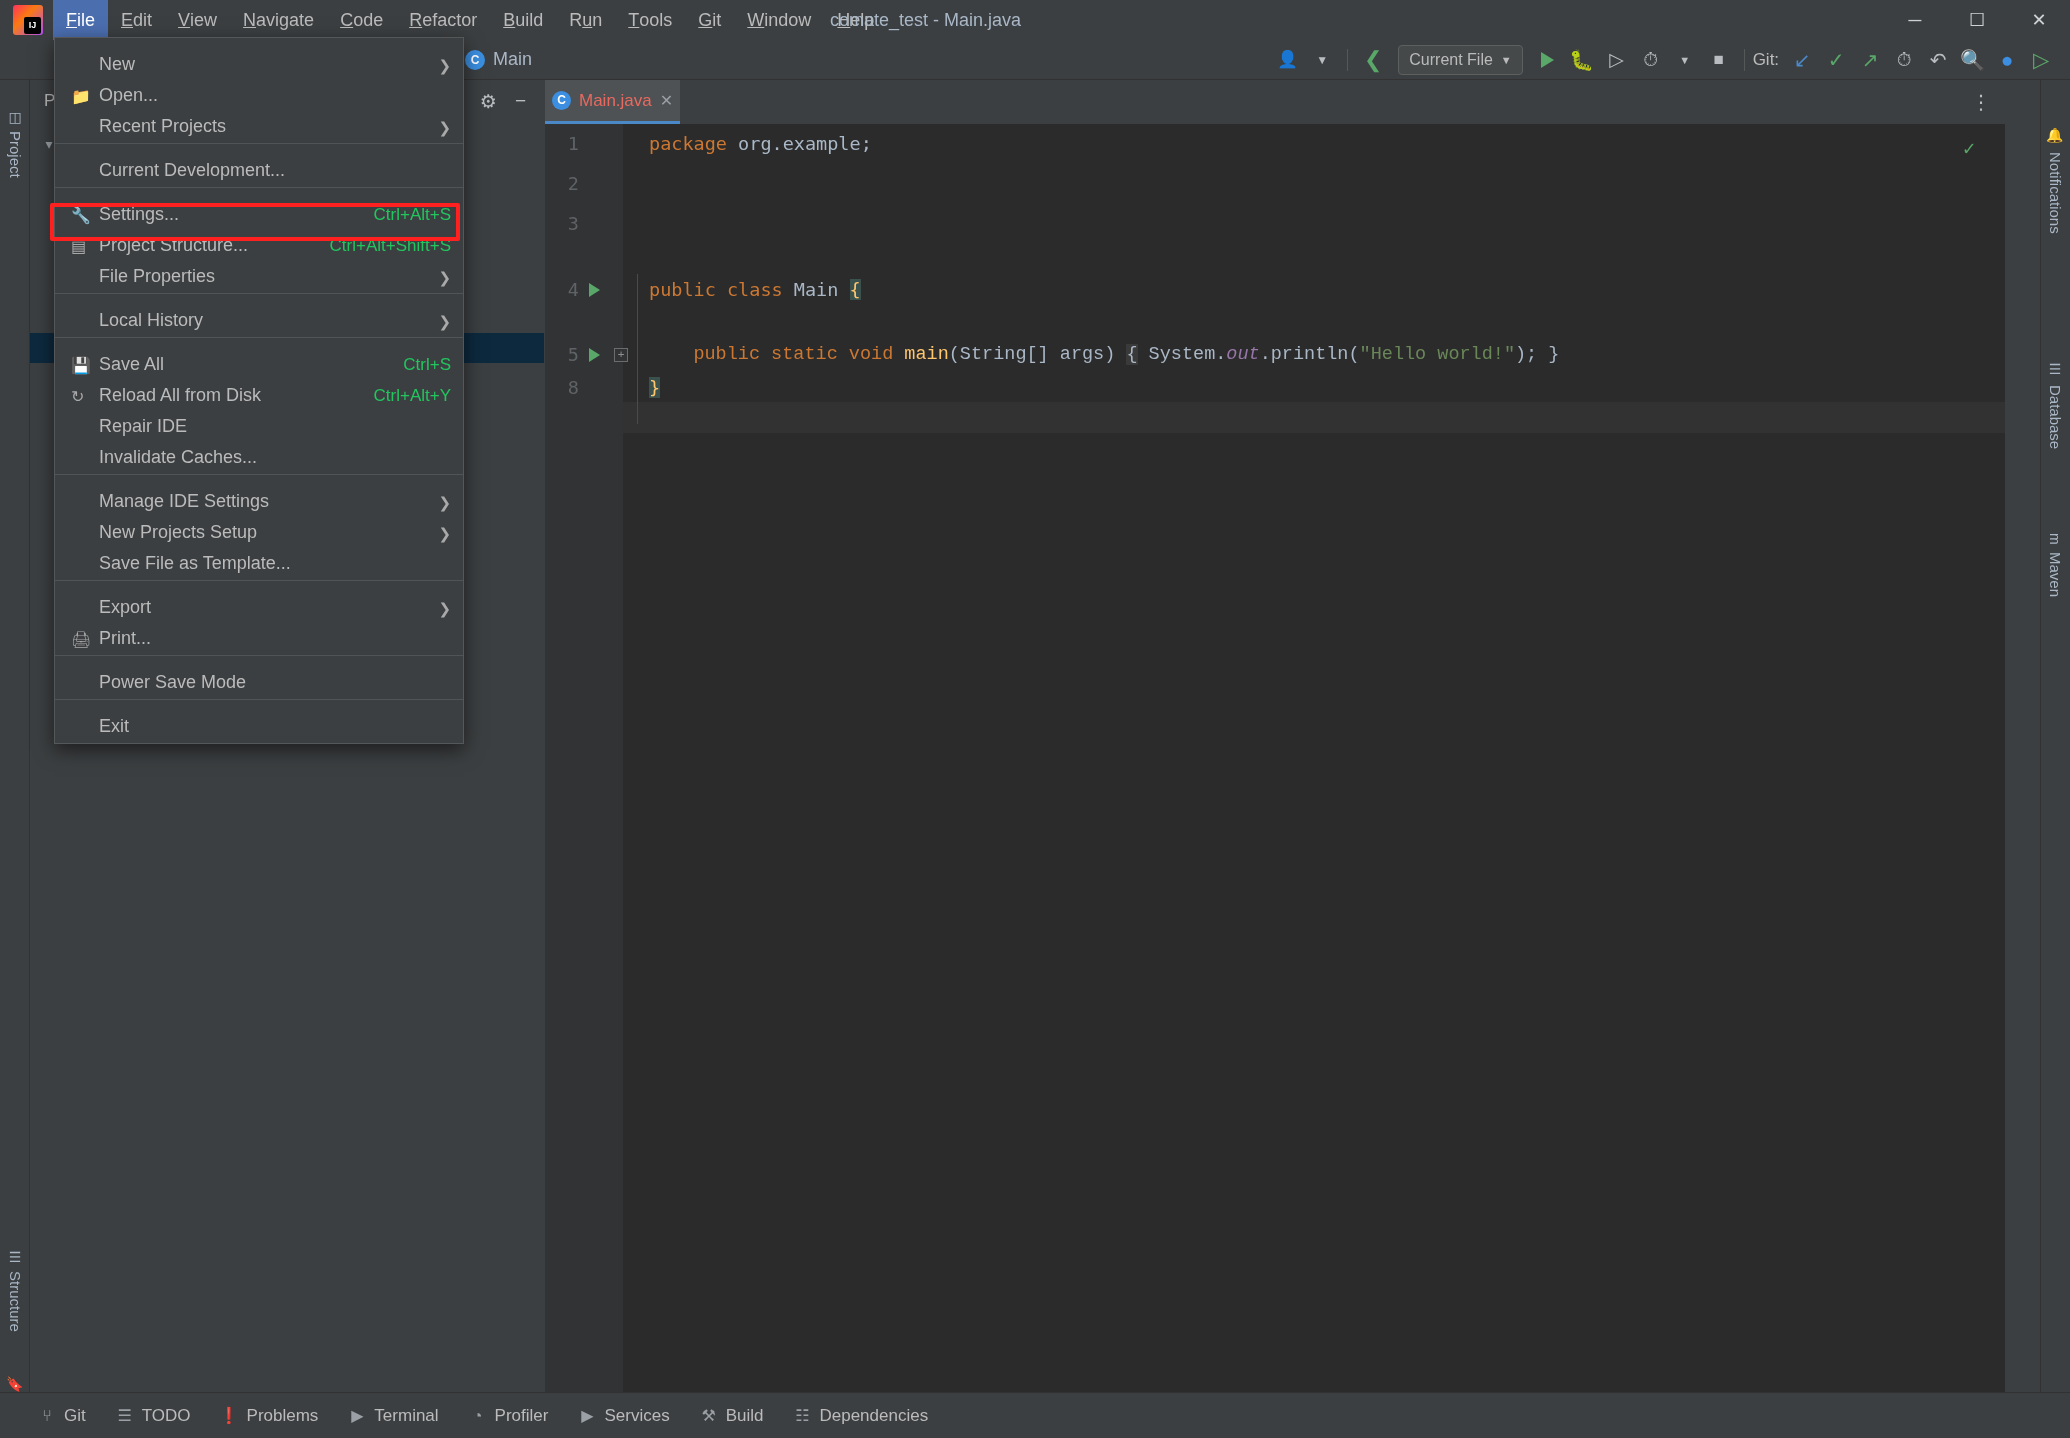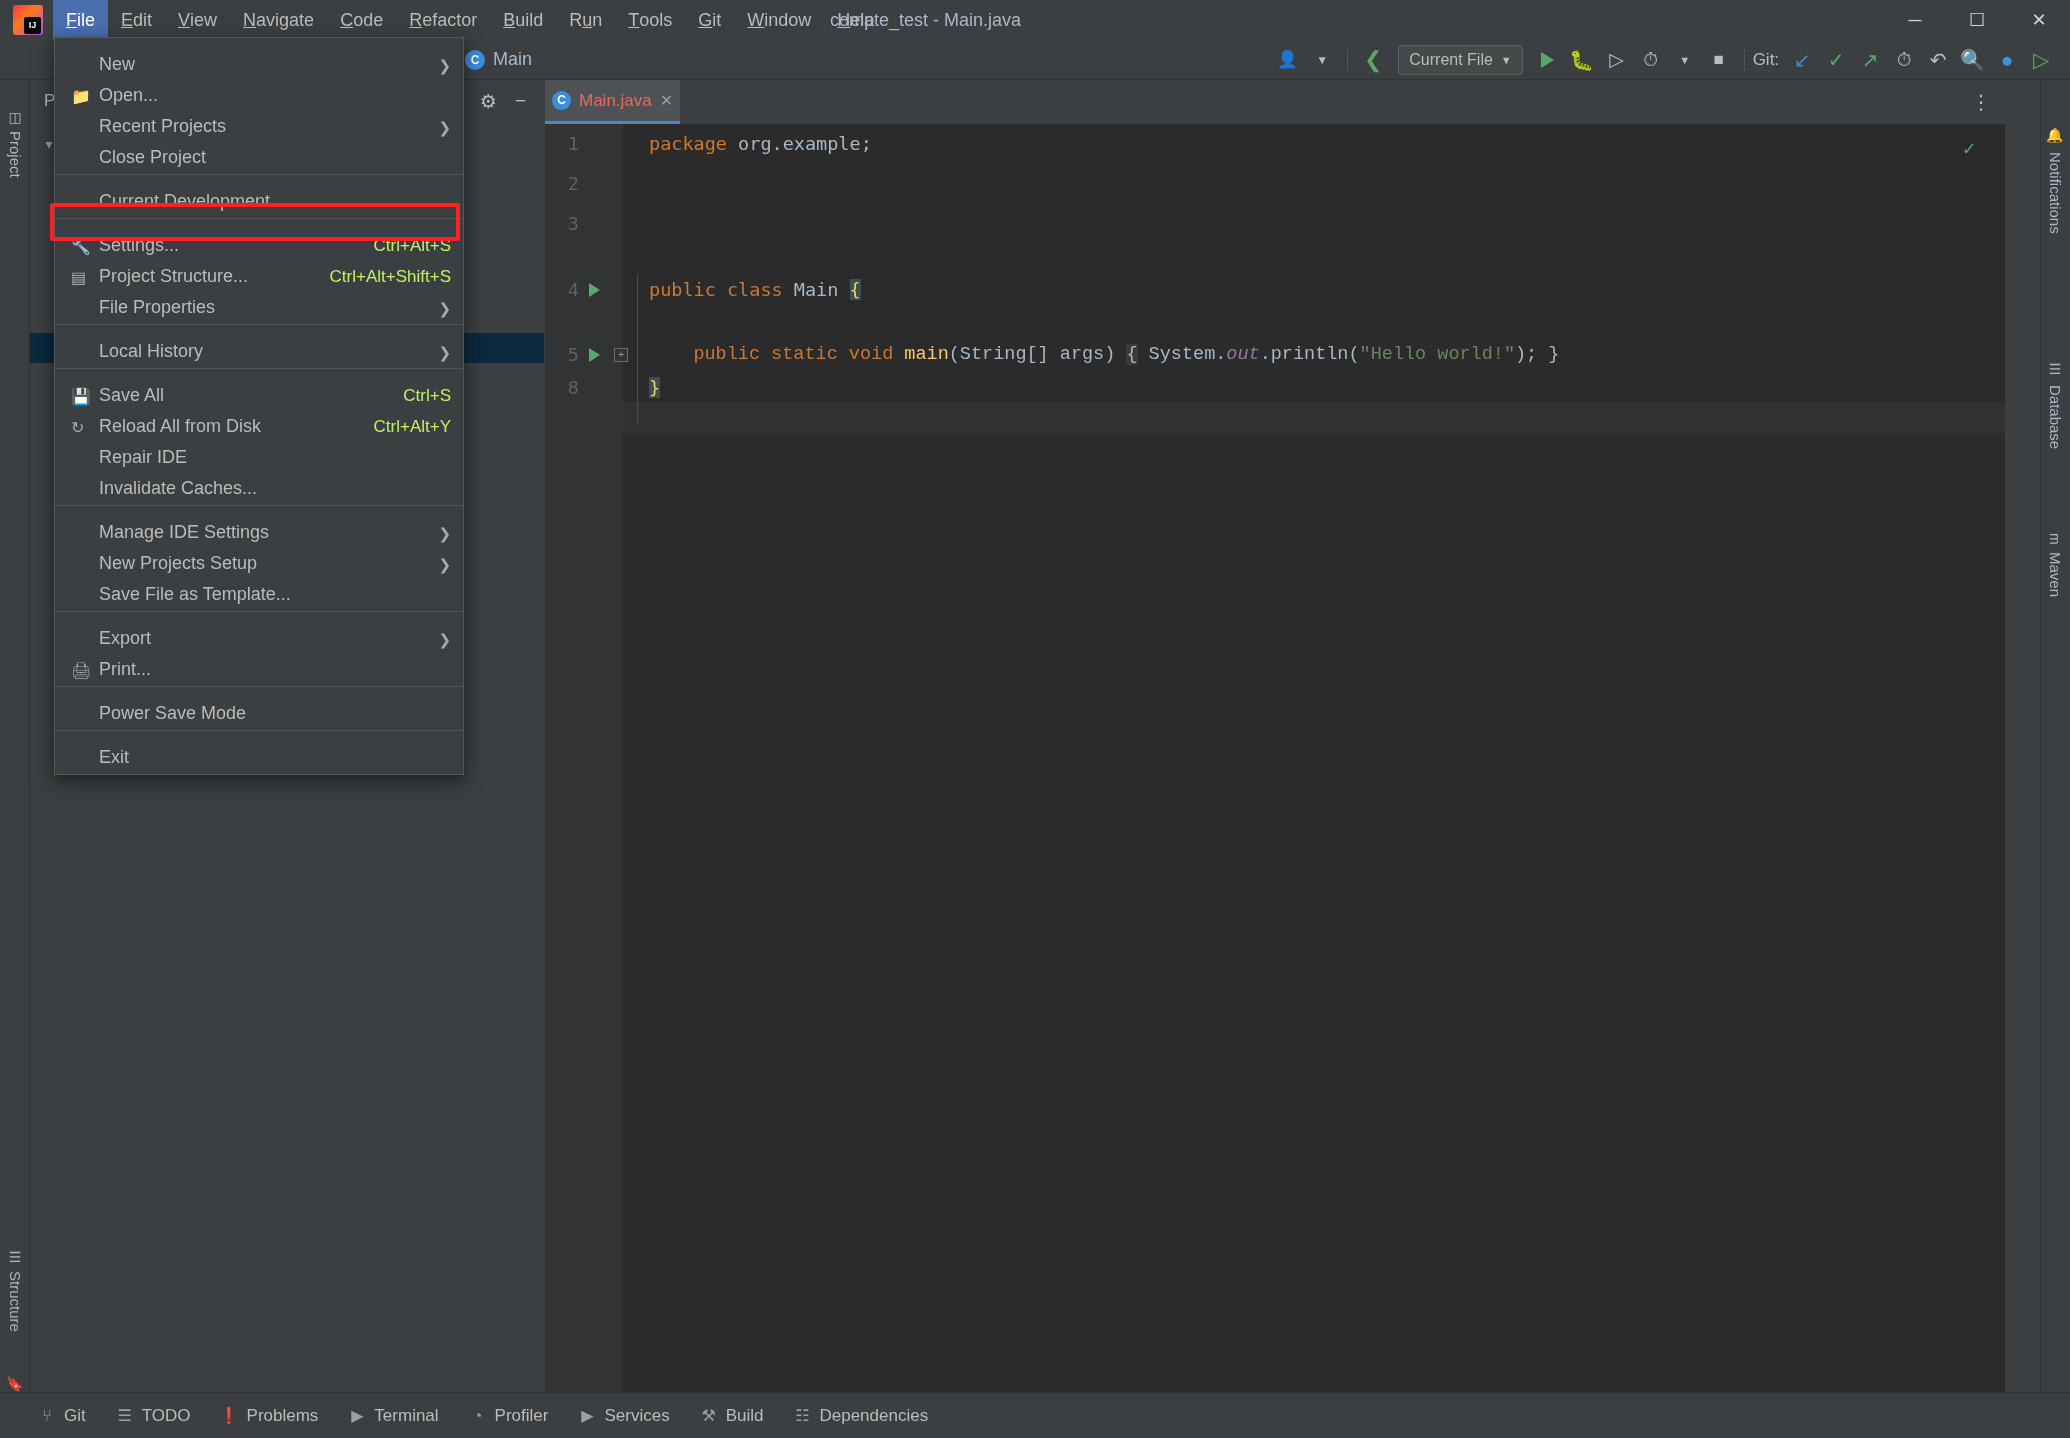--- a/index.html
+++ b/index.html
@@ -178,21 +178,21 @@
     background:#3c3f41; border:1px solid #555759;
     box-shadow:0 6px 18px rgba(0,0,0,.55); z-index:50;
     padding:6px 0;
   }
   .mrow{
     position:relative; display:flex; align-items:flex-end; height:31px;
     padding:0 12px 0 16px; color:#bbbbbb; font-size:18px; white-space:nowrap;
   }
   .mrow .mico{ width:28px; flex:0 0 28px; color:#a9a9a9; font-size:16px; display:flex; align-items:center; }
   .mrow .mlbl{ flex:1; }
-  .mrow .msc{ color:#bef264; font-size:17px; margin-left:20px; }
+  .mrow .msc{ color:#22c55e; font-size:17px; margin-left:20px; }
   .mrow .marrow{ color:#a9a9a9; font-size:15px; margin-left:20px; }
   .msep{ height:1px; background:#515456; margin:6px 0; }
   .hl-box{
     position:absolute; left:50px; top:203px; width:410px; height:38px;
     border:4px solid #ff2020; z-index:60; pointer-events:none; border-radius:2px;
   }
   u{ text-decoration:underline; }
 </style>
 </head>
 <body>
@@ -383,24 +383,20 @@
       </div>
       <div class="mrow">
         <span class="mico">📁</span>
         <span class="mlbl">Open...</span>
       </div>
       <div class="mrow">
         <span class="mico"></span>
         <span class="mlbl">Recent Projects</span>
         <span class="marrow">❯</span>
       </div>
-      <div class="mrow">
-        <span class="mico"></span>
-        <span class="mlbl">Close Project</span>
-      </div>
       <div class="msep"></div>
       <div class="mrow">
         <span class="mico"></span>
         <span class="mlbl">Current Development...</span>
       </div>
       <div class="msep"></div>
       <div class="mrow">
         <span class="mico">🔧</span>
         <span class="mlbl">Settings...</span>
         <span class="msc">Ctrl+Alt+S</span>

